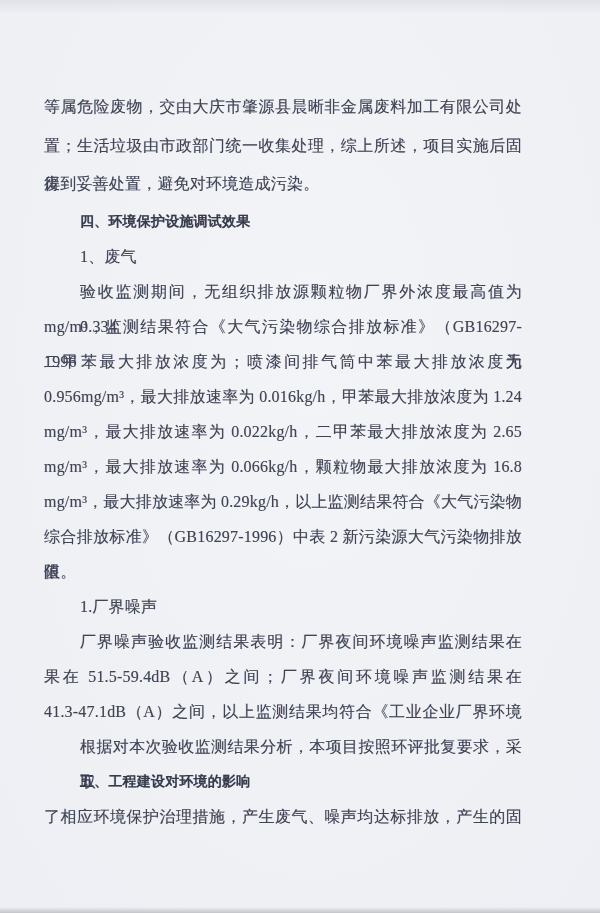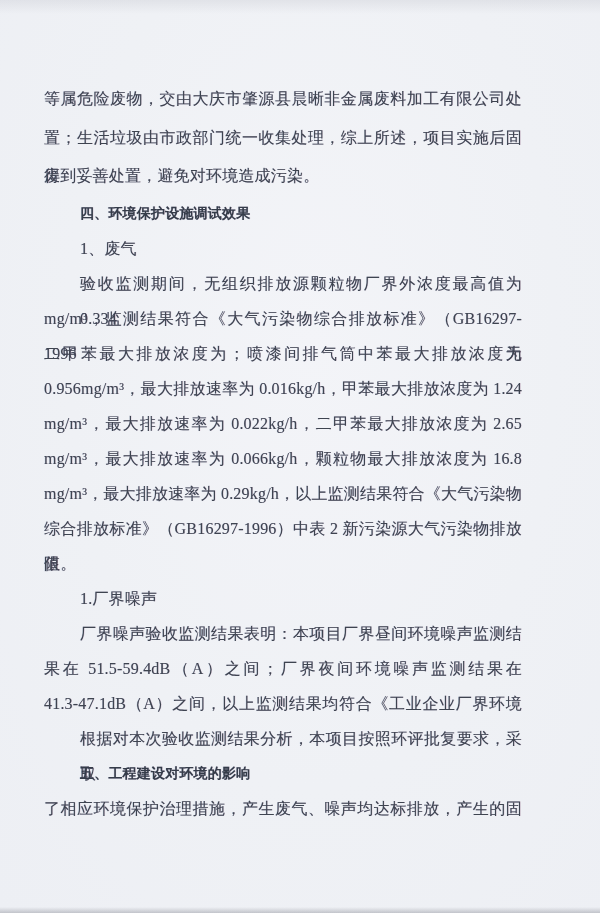--- a/index.html
+++ b/index.html
@@ -26,21 +26,21 @@
   }
   .edge-bottom {
     position: absolute;
     bottom: 0; left: 0; right: 0;
     height: 6px;
     background: linear-gradient(180deg, rgba(158,160,168,0), rgba(158,160,168,0.55));
   }
   .doc {
     position: absolute;
     left: 44px;
-    top: 80px;
+    top: 88px;
     width: 478px;
     overflow: hidden;
   }
   .line {
     height: 35px;
     line-height: 35px;
     font-size: 16px;
     letter-spacing: 0.2px;
     
     text-shadow: 0.4px 0 0 rgba(150,70,120,0.22), -0.4px 0 0 rgba(60,110,170,0.22);
@@ -78,21 +78,21 @@
       <div class="line j ind">验收监测期间，无组织排放源颗粒物厂界外浓度最高值为 0.334</div>
       <div class="line j">mg/m³，监测结果符合《大气污染物综合排放标准》（GB16297-1996 无</div>
       <div class="line j">二甲苯最大排放浓度为；喷漆间排气筒中苯最大排放浓度为</div>
       <div class="line j">0.956mg/m³，最大排放速率为 0.016kg/h，甲苯最大排放浓度为 1.24</div>
       <div class="line j">mg/m³，最大排放速率为 0.022kg/h，二甲苯最大排放浓度为 2.65</div>
       <div class="line j">mg/m³，最大排放速率为 0.066kg/h，颗粒物最大排放浓度为 16.8</div>
       <div class="line j">mg/m³，最大排放速率为 0.29kg/h，以上监测结果符合《大气污染物</div>
       <div class="line j">综合排放标准》（GB16297-1996）中表 2 新污染源大气污染物排放限</div>
       <div class="line">值。</div>
       <div class="line ind">1.厂界噪声</div>
-      <div class="line j ind">厂界噪声验收监测结果表明：本项目厂界昼间环境噪声监测结</div>
+      <div class="line j ind">厂界噪声验收监测结果表明：厂界夜间环境噪声监测结果在</div>
       <div class="line j">果在 51.5-59.4dB（A）之间；厂界夜间环境噪声监测结果在</div>
       <div class="line j">41.3-47.1dB（A）之间，以上监测结果均符合《工业企业厂界环境</div>
       <div class="line j ind">根据对本次验收监测结果分析，本项目按照环评批复要求，采取</div>
       <div class="line ind b">五、工程建设对环境的影响</div>
       <div class="line j">了相应环境保护治理措施，产生废气、噪声均达标排放，产生的固体</div>
     </div>
   <div class="edge-bottom"></div>
 </div>
 
 </body></html>

